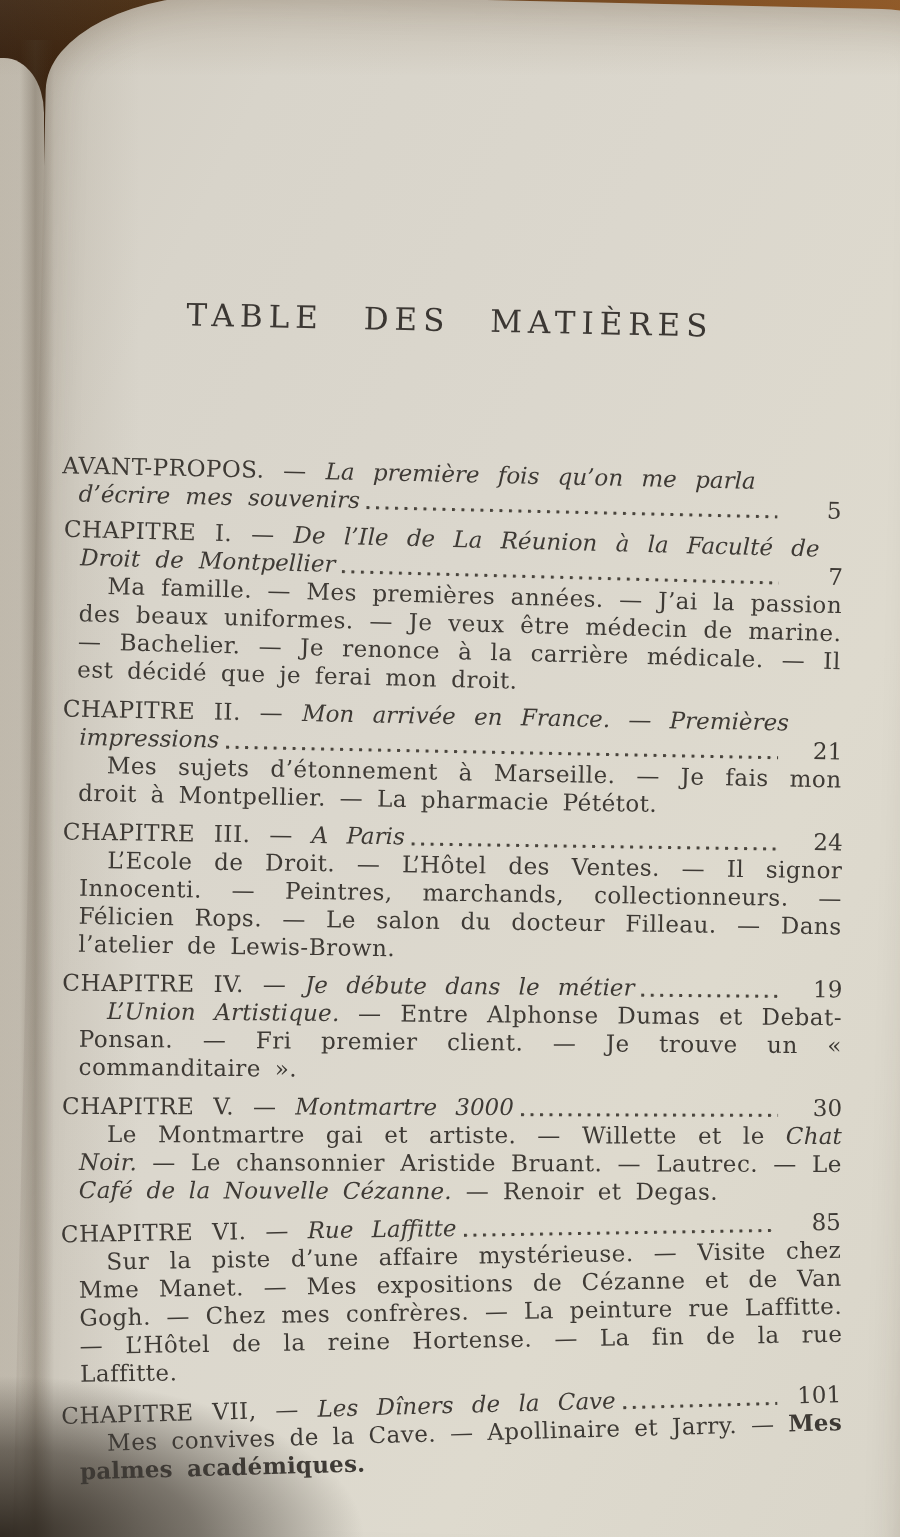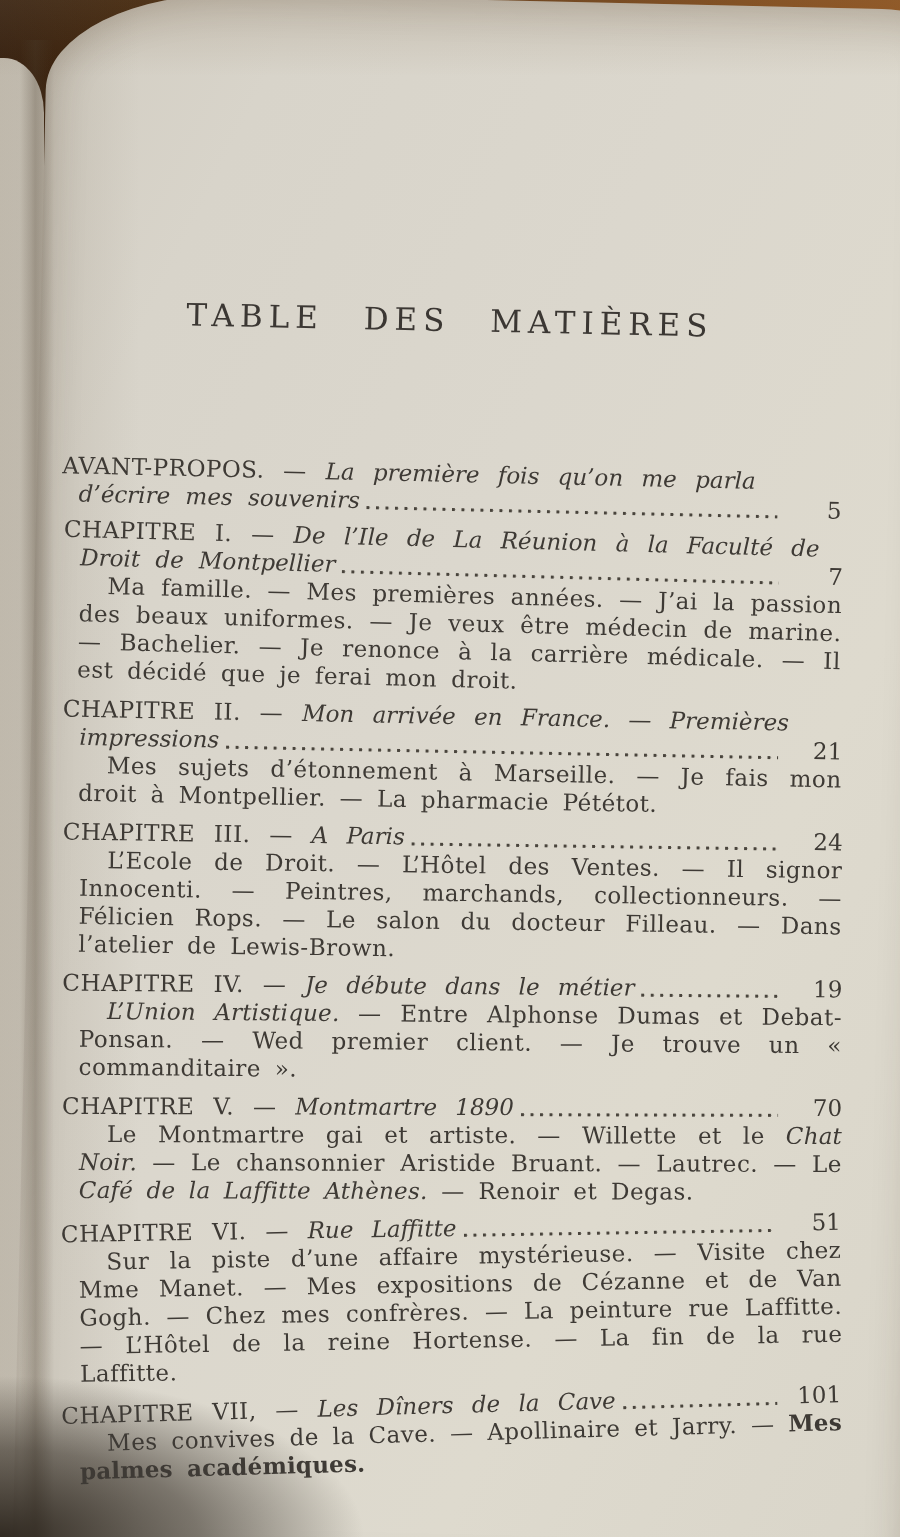--- a/index.html
+++ b/index.html
@@ -162,35 +162,35 @@
             <span class="page-num">24</span>
           </div>
           <p class="entry-body"><span class="seg-r">L’Ecole de Droit. — L’Hôtel des Ventes. — Il signor Innocenti. — Peintres, marchands, collectionneurs. — Félicien Rops. — Le salon du docteur Filleau. — Dans l’atelier de Lewis-Brown.</span></p>
         </div>
         <div class="entry" style="transform: rotate(0.5deg);">
           <div class="head-line first has-leader">
             <span class="head-text"><span class="seg-r">CHAPITRE IV. — </span><span class="seg-i">Je débute dans le métier</span></span>
             <span class="leader"></span>
             <span class="page-num">19</span>
           </div>
-          <p class="entry-body"><span class="seg-i">L’Union Artistique.</span><span class="seg-r"> — Entre Alphonse Dumas et Debat-Ponsan. — Wed premier client. — Je trouve un « commanditaire ».</span></p>
+          <p class="entry-body"><span class="seg-i">L’Union Artistique.</span><span class="seg-r"> — Entre Alphonse Dumas et Debat-Ponsan. — Fri premier client. — Je trouve un « commanditaire ».</span></p>
         </div>
         <div class="entry" style="transform: rotate(0.15deg);">
           <div class="head-line first has-leader">
-            <span class="head-text"><span class="seg-r">CHAPITRE V. — </span><span class="seg-i">Montmartre 1890</span></span>
-            <span class="leader"></span>
-            <span class="page-num">70</span>
-          </div>
-          <p class="entry-body"><span class="seg-r">Le Montmartre gai et artiste. — Willette et le </span><span class="seg-i">Chat Noir.</span><span class="seg-r"> — Le chansonnier Aristide Bruant. — Lautrec. — Le </span><span class="seg-i">Café de la Laffitte Athènes.</span><span class="seg-r"> — Renoir et Degas.</span></p>
+            <span class="head-text"><span class="seg-r">CHAPITRE V. — </span><span class="seg-i">Montmartre 3000</span></span>
+            <span class="leader"></span>
+            <span class="page-num">30</span>
+          </div>
+          <p class="entry-body"><span class="seg-r">Le Montmartre gai et artiste. — Willette et le </span><span class="seg-i">Chat Noir.</span><span class="seg-r"> — Le chansonnier Aristide Bruant. — Lautrec. — Le </span><span class="seg-i">Café de la Nouvelle Cézanne.</span><span class="seg-r"> — Renoir et Degas.</span></p>
         </div>
         <div class="entry" style="transform: rotate(-0.9deg);">
           <div class="head-line first has-leader">
             <span class="head-text"><span class="seg-r">CHAPITRE VI. — </span><span class="seg-i">Rue Laffitte</span></span>
             <span class="leader"></span>
-            <span class="page-num">51</span>
+            <span class="page-num">85</span>
           </div>
           <p class="entry-body"><span class="seg-r">Sur la piste d’une affaire mystérieuse. — Visite chez Mme Manet. — Mes expositions de Cézanne et de Van Gogh. — Chez mes confrères. — La peinture rue Laffitte. — L’Hôtel de la reine Hortense. — La fin de la rue Laffitte.</span></p>
         </div>
         <div class="entry" style="transform: rotate(-1.6deg);">
           <div class="head-line first has-leader">
             <span class="head-text"><span class="seg-r">CHAPITRE VII, — </span><span class="seg-i">Les Dîners de la Cave</span></span>
             <span class="leader"></span>
             <span class="page-num">101</span>
           </div>
           <p class="entry-body"><span class="seg-r">Mes convives de la Cave. — Apollinaire et Jarry. — </span><span class="seg-b">Mes palmes académiques.</span></p>

